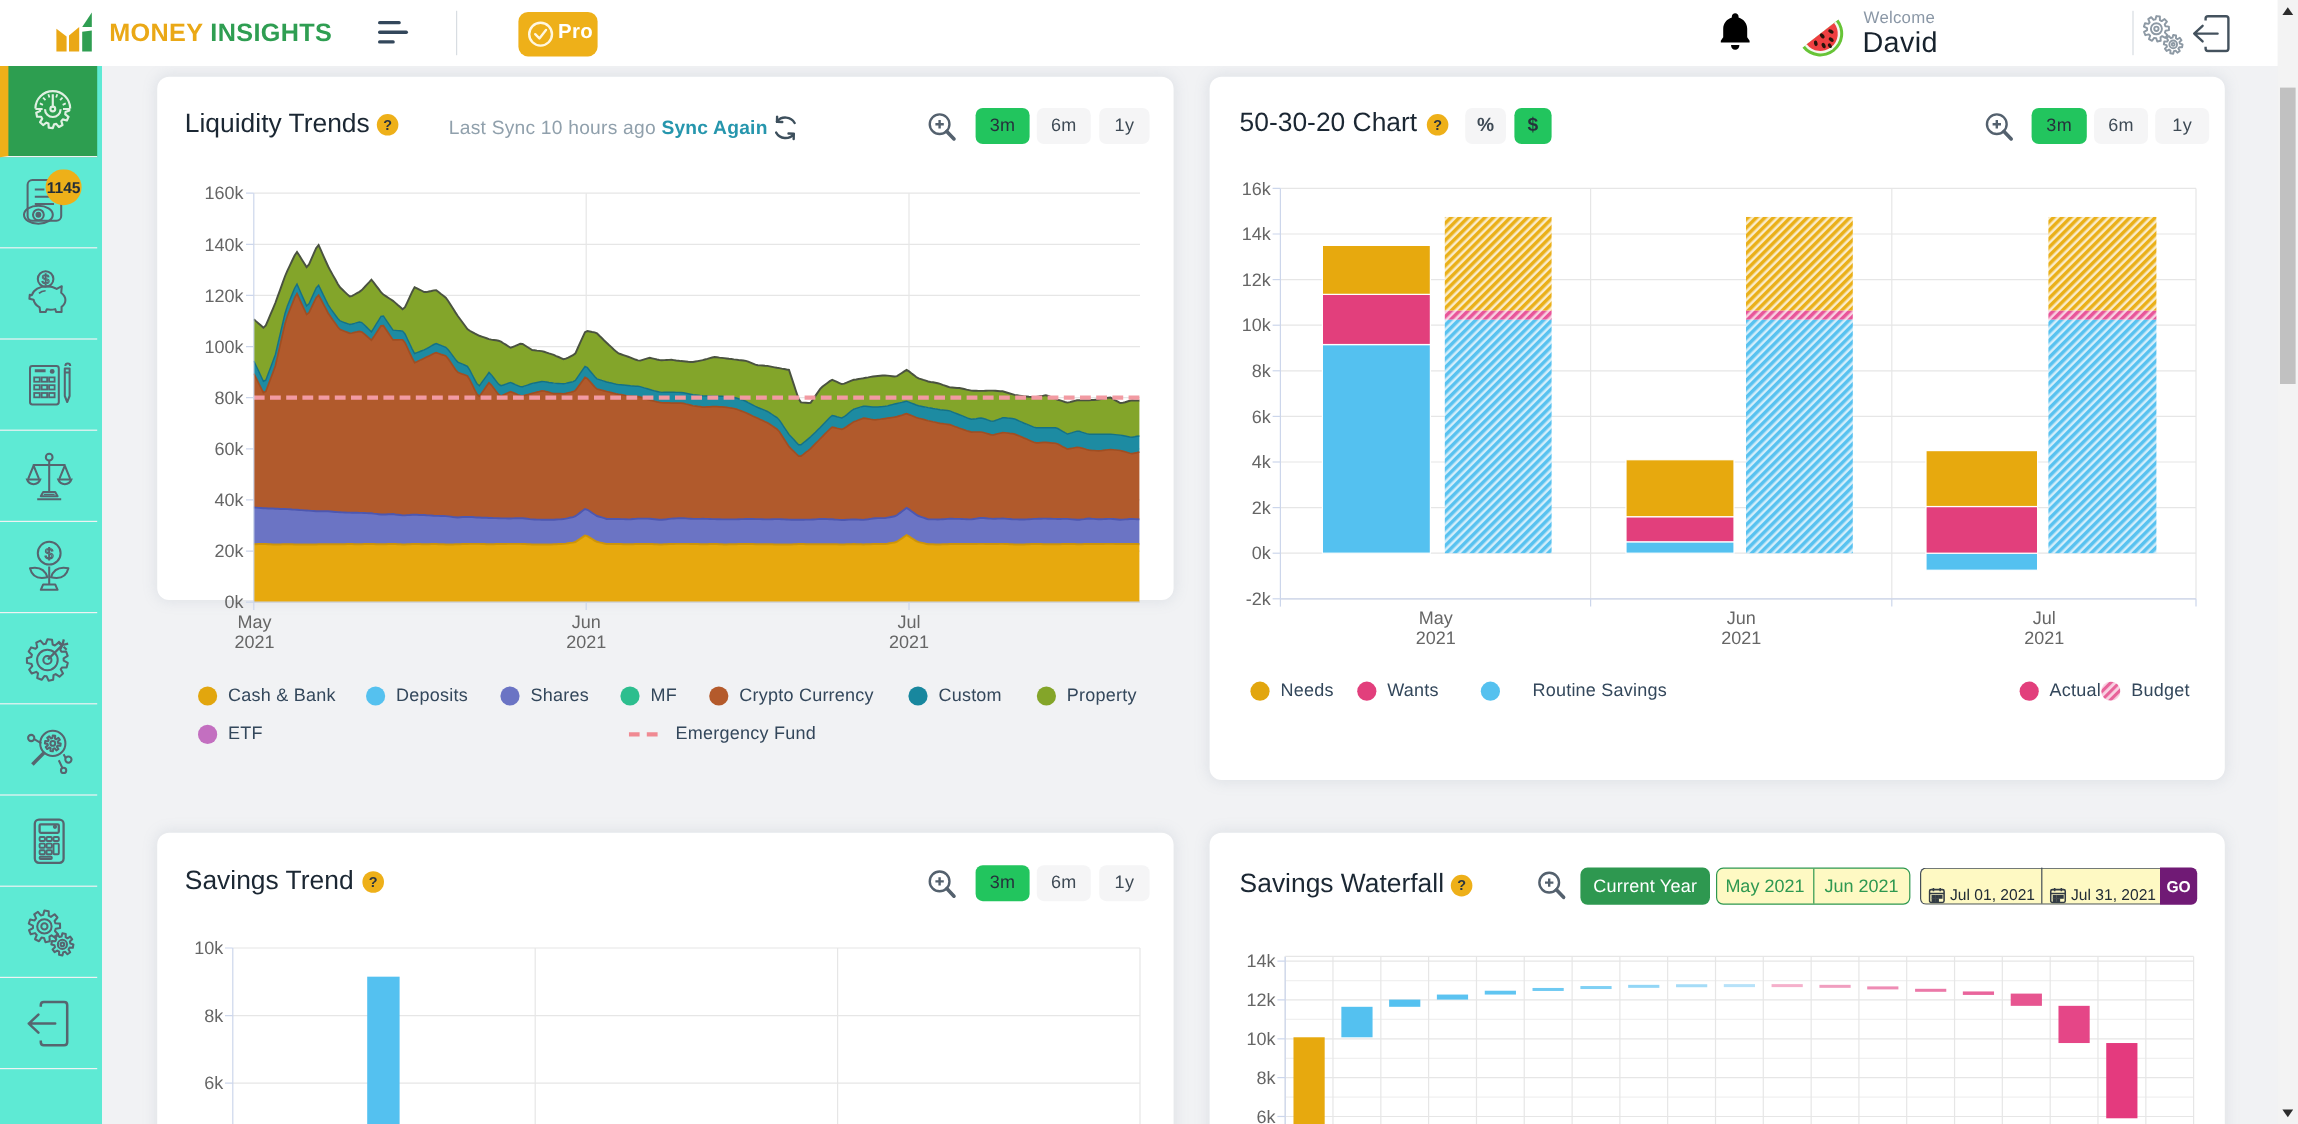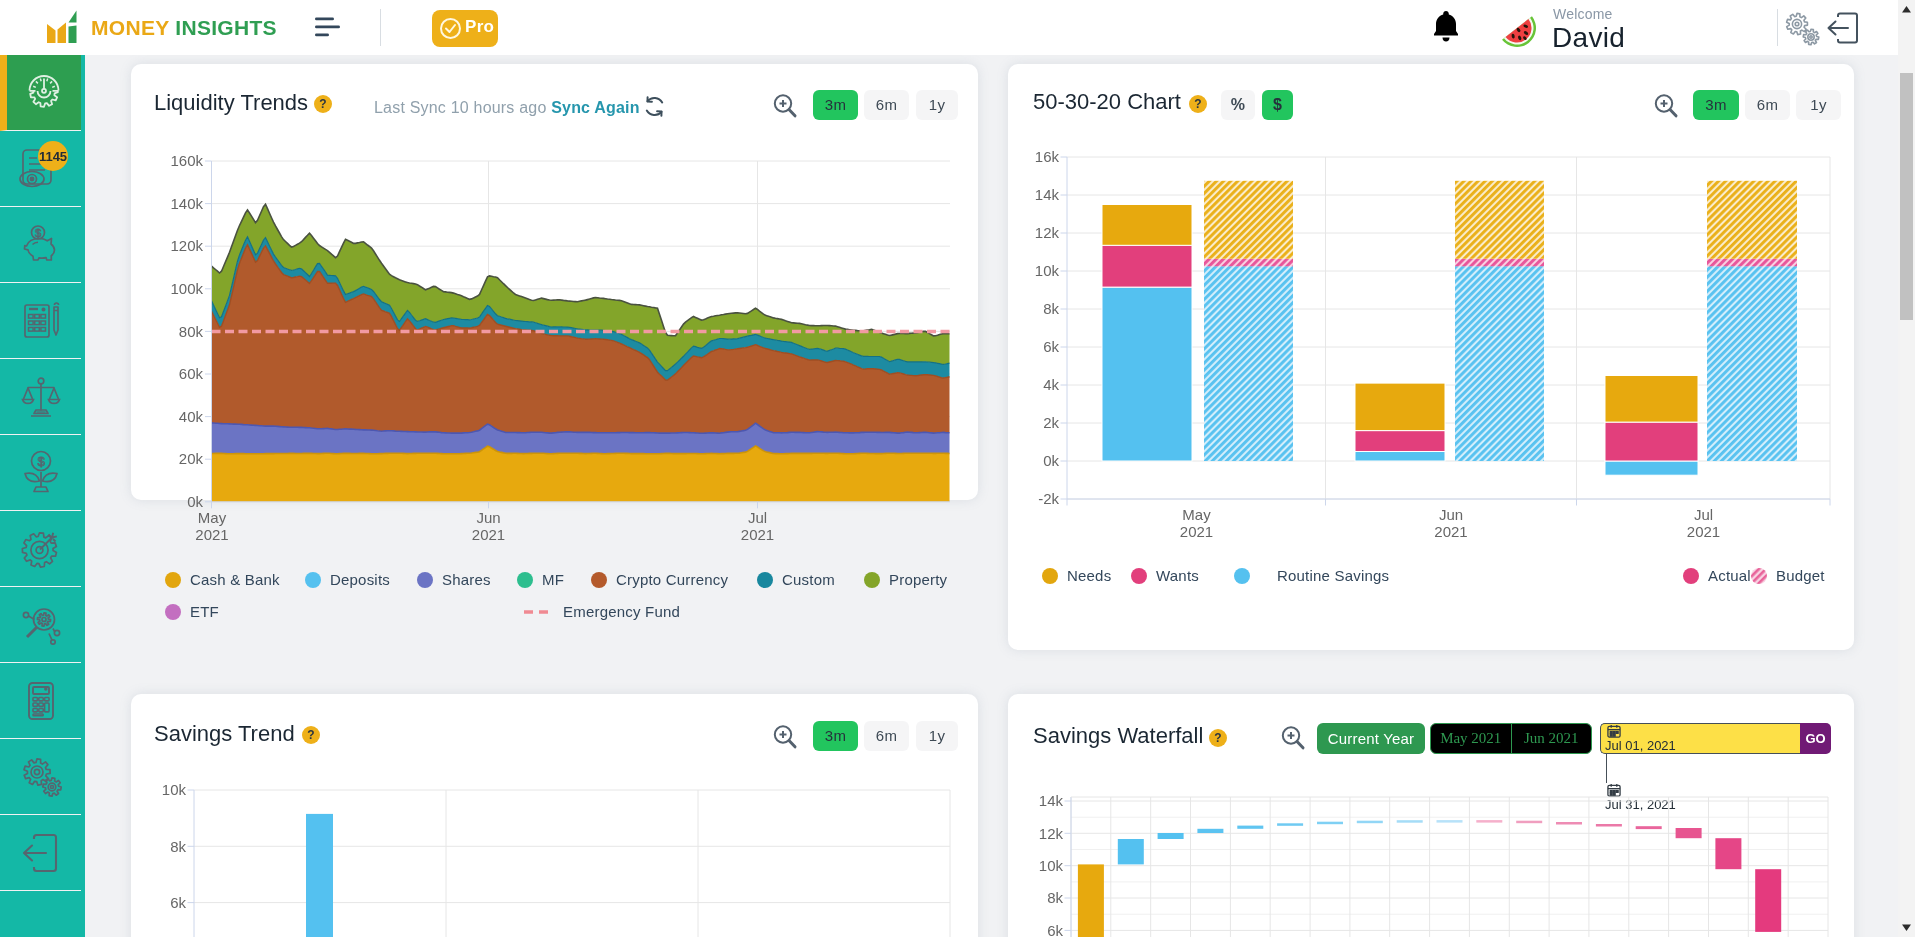--- a/index.html
+++ b/index.html
@@ -1,19 +1,19 @@
 <!DOCTYPE html>
 <html><head>
 <meta charset="utf-8">
 <style>
 * { margin:0; padding:0; box-sizing:border-box; }
 html,body { width:1915px; height:937px; overflow:hidden; font-family:"Liberation Sans", sans-serif; background:#f1f2f4; }
 .abs { position:absolute; }
 #header { position:absolute; left:0; top:0; width:1915px; height:55px; background:#ffffff; z-index:5; }
-#sidebar { position:absolute; left:0; top:55px; width:85px; height:882px; background:#14b8a6; z-index:4; }
+#sidebar { position:absolute; left:0; top:55px; width:85px; height:882px; background:#5eead4; z-index:4; }
 .scell { position:absolute; left:0; width:81px; height:76px; border-bottom:1px solid #f0f2f3; display:flex; align-items:center; justify-content:center; }
 .scell.active { background:#2d9e50; border-left:7px solid #eeb019; }
 #content { position:absolute; left:85px; top:55px; width:1813px; height:882px; background:#f1f2f4; }
 .card { position:absolute; background:#ffffff; border-radius:10px; box-shadow:0 0 12px rgba(120,140,160,0.18); }
 .ctitle { position:absolute; font-size:22px; color:#1b2733; letter-spacing:0px; font-weight:500;}
 .qbadge { position:absolute; width:18px; height:18px; border-radius:50%; background:#eeb019; color:#2b3540; font-size:12px; font-weight:bold; text-align:center; line-height:18px; }
 .tbtn { position:absolute; height:30px; border-radius:6px; font-size:15px; text-align:center; line-height:30px; color:#3e4a55; background:#f5f5f6; letter-spacing:0.3px;}
 .tbtn.on { background:#22c55e; color:#26313c; }
 .lgd { position:absolute; display:flex; align-items:center; }
 .ldot { width:16px; height:16px; border-radius:50%; margin-right:9px; }
@@ -57,21 +57,21 @@
         <ellipse cx="15" cy="26" rx="1.5" ry="2.4" transform="rotate(25 15 26)"></ellipse>
         <ellipse cx="23" cy="24.5" rx="1.5" ry="2.4"></ellipse>
         <ellipse cx="31" cy="26" rx="1.5" ry="2.4" transform="rotate(-25 31 26)"></ellipse>
         <ellipse cx="19" cy="31.5" rx="1.5" ry="2.4" transform="rotate(15 19 31.5)"></ellipse>
         <ellipse cx="27" cy="31.5" rx="1.5" ry="2.4" transform="rotate(-15 27 31.5)"></ellipse>
         <ellipse cx="23" cy="34.8" rx="1.4" ry="2.1"></ellipse>
       </g>
     </g>
   </svg>
   <div class="abs" style="left:1553px;top:6px;font-size:14px;color:#8a97a6;letter-spacing:0.2px;">Welcome</div>
-  <div class="abs" style="left:1552px;top:22px;font-size:28px;color:#17222d;letter-spacing:0.3px;">David</div>
+  <div class="abs" style="left:1552px;top:22px;font-size:24px;color:#17222d;letter-spacing:0.3px;">David</div>
   <div class="abs" style="left:1777px;top:9px;width:1px;height:37px;background:#d8dde2;"></div>
   <svg class="abs" style="left:1783px;top:10px" width="40" height="38" viewBox="0 0 40 38" fill="none" stroke="#8d99a4" stroke-width="1.6">
       <path d="M 14.0 3.4 L 16.9 3.8 L 16.9 6.8 L 18.4 7.6 L 20.8 5.9 L 22.8 8.1 L 20.9 10.3 L 21.5 11.9 L 24.4 12.2 L 24.5 15.1 L 21.6 15.6 L 21.1 17.2 L 23.2 19.3 L 21.4 21.6 L 18.8 20.1 L 17.4 21.0 L 17.6 24.0 L 14.7 24.6 L 13.8 21.8 L 12.1 21.6 L 10.4 24.0 L 7.8 22.6 L 8.8 19.8 L 7.7 18.6 L 4.8 19.3 L 3.7 16.6 L 6.3 15.1 L 6.2 13.4 L 3.6 12.2 L 4.5 9.4 L 7.4 9.9 L 8.4 8.6 L 7.2 5.9 L 9.7 4.3 L 11.6 6.6 L 13.2 6.2 Z" stroke-linejoin="round"></path>
       <circle cx="14" cy="14" r="4.6"></circle>
       <circle cx="14" cy="14" r="1.8"></circle>
       <path d="M 28.0 19.2 L 30.4 19.6 L 30.3 21.9 L 31.5 22.7 L 33.5 21.5 L 34.9 23.5 L 33.2 25.0 L 33.6 26.4 L 35.8 27.0 L 35.4 29.4 L 33.1 29.3 L 32.3 30.5 L 33.5 32.5 L 31.5 33.9 L 30.0 32.2 L 28.6 32.6 L 28.0 34.8 L 25.6 34.4 L 25.7 32.1 L 24.5 31.3 L 22.5 32.5 L 21.1 30.5 L 22.8 29.0 L 22.4 27.6 L 20.2 27.0 L 20.6 24.6 L 22.9 24.7 L 23.7 23.5 L 22.5 21.5 L 24.5 20.1 L 26.0 21.8 L 27.4 21.4 Z" stroke-linejoin="round"></path>
       <circle cx="28" cy="27" r="3.2"></circle>
       <circle cx="28" cy="27" r="1.2"></circle>
     </svg>
   <svg class="abs" style="left:1826px;top:12px" width="34" height="32" viewBox="0 0 34 32" fill="none" stroke="#44525e" stroke-width="2">
@@ -488,25 +488,25 @@
 
 <div class="card" style="left:1008px;top:694px;width:846px;height:586px;">
   <div class="ctitle" style="left:25px;top:29px;">Savings Waterfall</div>
   <div class="qbadge" style="left:201px;top:35px;">?</div>
   <svg class="abs" style="left:272px;top:31px" width="26" height="27" viewBox="0 0 26 27" fill="none" stroke="#54616e" stroke-width="2">
     <circle cx="11" cy="10.5" r="8.2"></circle>
     <path d="M7.5 10.5 L14.5 10.5 M11 7 L11 14"></path>
     <path d="M17 16.5 L23 22.8" stroke-width="3" stroke-linecap="round"></path>
   </svg>
   <div class="abs" style="left:309px;top:29px;width:108px;height:31px;border-radius:6px;background:#2e9850;color:#ffffff;font-size:15px;text-align:center;line-height:31px;letter-spacing:0.2px;">Current Year</div>
-  <div class="abs" style="left:422px;top:29px;width:162px;height:31px;border-radius:6px;border:1px solid #2e9850;background:#000000;display:flex;font-family:Liberation Serif, serif;">
+  <div class="abs" style="left:422px;top:29px;width:162px;height:31px;border-radius:6px;border:1px solid #2e9850;background:#fef9c3;display:flex;">
     <div style="width:81px;text-align:center;line-height:29px;font-size:15px;color:#2e9850;border-right:1px solid #2e9850;">May 2021</div>
     <div style="width:80px;text-align:center;line-height:29px;font-size:15px;color:#2e9850;">Jun 2021</div>
   </div>
-  <div class="abs" style="left:592px;top:29px;width:200px;height:31px;border-radius:5px 0 0 5px;border:1px solid #454f58;border-right:none;background:#fde047;display:flex;align-items:flex-start;flex-direction:column;">
+  <div class="abs" style="left:592px;top:29px;width:200px;height:31px;border-radius:5px 0 0 5px;border:1px solid #454f58;border-right:none;background:#fef9c3;display:flex;align-items:flex-end;">
     <svg width="14" height="14" style="margin-left:6px;flex:none" viewBox="0 0 15 15" fill="none" stroke="#333c44" stroke-width="1.4">
         <rect x="1" y="2.5" width="13" height="11.5" rx="1.5"></rect>
         <path d="M1 6 L14 6 M4.5 1 L4.5 4 M10.5 1 L10.5 4"></path>
         <rect x="3.5" y="8" width="2" height="2" fill="#333c44"></rect>
         <rect x="6.7" y="8" width="2" height="2" fill="#333c44"></rect>
         <rect x="9.9" y="8" width="2" height="2" fill="#333c44"></rect>
         <rect x="3.5" y="11" width="2" height="2" fill="#333c44"></rect>
         <rect x="6.7" y="11" width="2" height="2" fill="#333c44"></rect>
       </svg>
     <div style="font-size:13px;color:#222d36;margin-left:4px;white-space:nowrap;">Jul 01, 2021</div>

